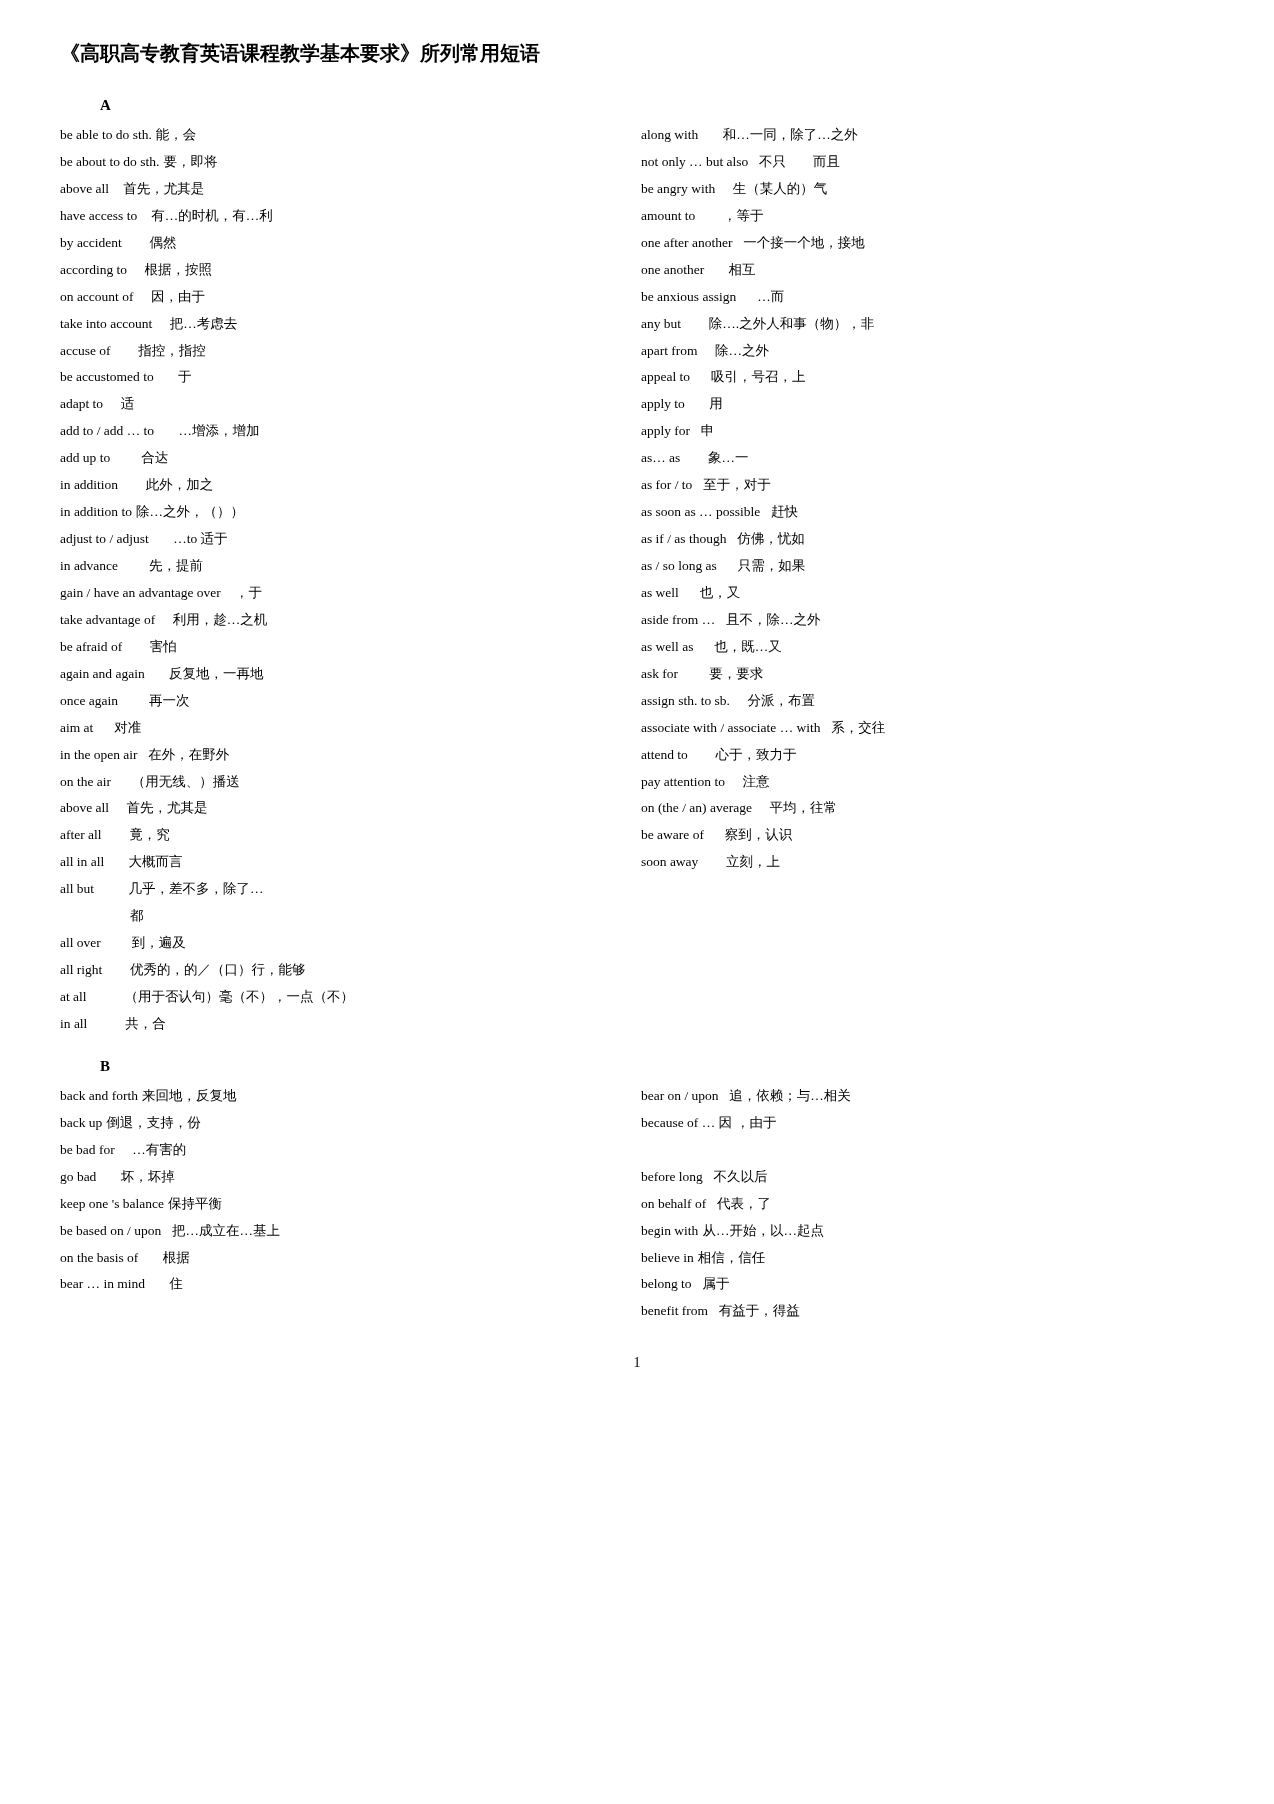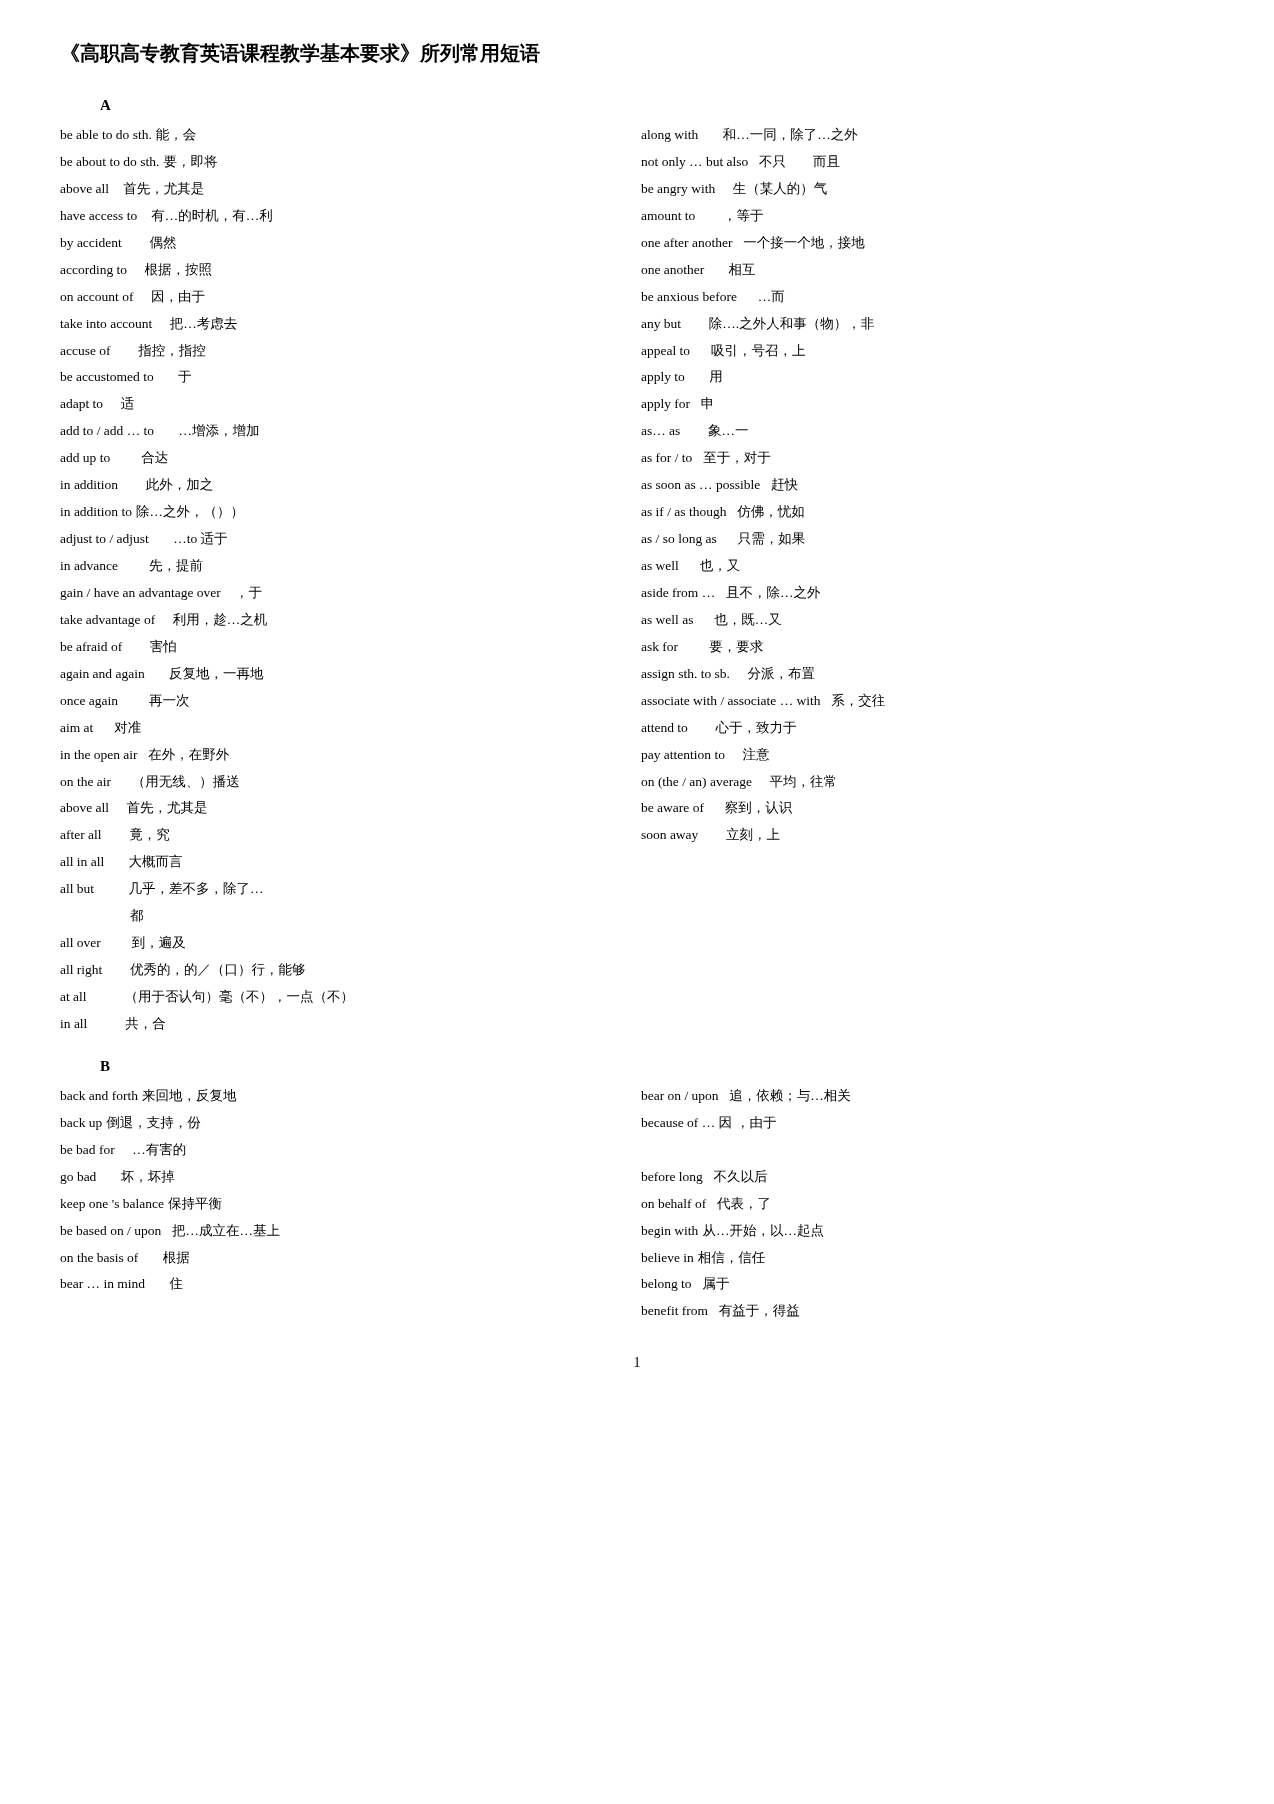--- a/index.html
+++ b/index.html
@@ -229,26 +229,30 @@
         </div>
       <div class="phrase-row">
           <span class="phrase-en">one after another</span>
           <span class="phrase-cn">&nbsp;&nbsp;一个接一个地，接地</span>
         </div>
       <div class="phrase-row">
           <span class="phrase-en">one another</span>
           <span class="phrase-cn">&nbsp;&nbsp;&nbsp;&nbsp;&nbsp;&nbsp;相互</span>
         </div>
       <div class="phrase-row">
-          <span class="phrase-en">be anxious before</span>
+          <span class="phrase-en">be anxious assign</span>
           <span class="phrase-cn">&nbsp;&nbsp;&nbsp;&nbsp;&nbsp;…而</span>
         </div>
       <div class="phrase-row">
           <span class="phrase-en">any but</span>
           <span class="phrase-cn">&nbsp;&nbsp;&nbsp;&nbsp;&nbsp;&nbsp;&nbsp;除….之外人和事（物），非</span>
+        </div>
+      <div class="phrase-row">
+          <span class="phrase-en">apart from</span>
+          <span class="phrase-cn">&nbsp;&nbsp;&nbsp;&nbsp;除…之外</span>
         </div>
       <div class="phrase-row">
           <span class="phrase-en">appeal to</span>
           <span class="phrase-cn">&nbsp;&nbsp;&nbsp;&nbsp;&nbsp;吸引，号召，上</span>
         </div>
       <div class="phrase-row">
           <span class="phrase-en">apply to</span>
           <span class="phrase-cn">&nbsp;&nbsp;&nbsp;&nbsp;&nbsp;&nbsp;用</span>
         </div>
       <div class="phrase-row">

